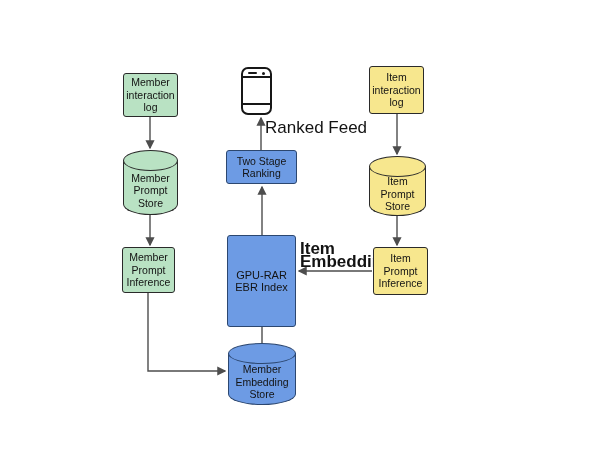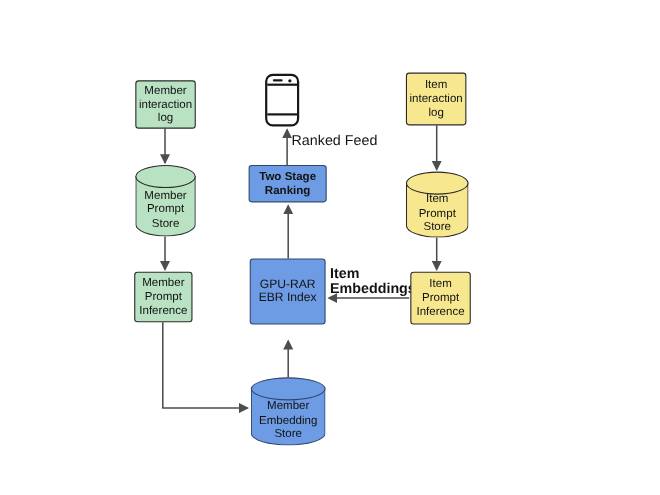--- a/index.html
+++ b/index.html
@@ -27,21 +27,21 @@
     border:1.4px solid #2a2a2a;border-radius:50%;
   }
   .cyl.green-c .cyl-body,.cyl.green-c .cyl-top{background:#b9e2c3;}
   .cyl.blue-c .cyl-body,.cyl.blue-c .cyl-top{background:#6d9be4;border-color:#2c4770;}
   .cyl.yellow-c .cyl-body,.cyl.yellow-c .cyl-top{background:#f7e78e;}
   .cyl .cyl-label{
     position:absolute;left:0;right:0;top:16px;bottom:0;
     display:flex;align-items:center;justify-content:center;
     text-align:center;font-size:10.5px;line-height:12.5px;white-space:pre-line;
   }
-  .edge-label{position:absolute;font-size:13px;line-height:13px;white-space:pre-line;}
+  .edge-label{position:absolute;font-size:17px;line-height:13px;white-space:pre-line;}
   .bold{font-weight:700;}
   
   .phone{
     position:absolute;left:241px;top:67px;width:31px;height:48px;box-sizing:border-box;
     border:2.6px solid #171717;border-radius:7px;background:#ffffff;
   }
   .phone-top-line{position:absolute;top:7px;left:0;right:0;border-top:2.4px solid #171717;}
   .phone-speaker{position:absolute;top:2.5px;left:5px;width:9px;height:2.6px;background:#171717;border-radius:2px;}
   .phone-camera{position:absolute;top:2.5px;right:5px;width:3px;height:3px;background:#171717;border-radius:50%;}
   .phone-bottom-line{position:absolute;bottom:8px;left:0;right:0;border-top:2.4px solid #171717;}
@@ -89,24 +89,24 @@
 
   <div class="phone">
     <div class="phone-speaker"></div>
     <div class="phone-camera"></div>
     <div class="phone-top-line"></div>
     <div class="phone-bottom-line"></div>
   </div>
 
   <div class="edge-label" style="left:265px;top:121px;">Ranked Feed</div>
 
-  <div class="node blue" style="left:226px;top:150px;width:71px;height:34px;font-weight:bold;">Two Stage
+  <div class="node blue" style="left:226px;top:150px;width:71px;height:34px;">Two Stage
 Ranking</div>
 
-  <div class="node blue" style="left:227px;top:235px;width:69px;height:60px;font-size:11px;">GPU-RAR
+  <div class="node blue" style="left:227px;top:235px;width:69px;height:92px;font-size:11px;">GPU-RAR
 EBR Index</div>
 
   <div class="cyl blue-c" style="left:228px;top:343px;width:68px;height:62px;">
     <div class="cyl-body"></div>
     <div class="cyl-top"></div>
     <div class="cyl-label">Member
 Embedding
 Store</div>
   </div>
 

